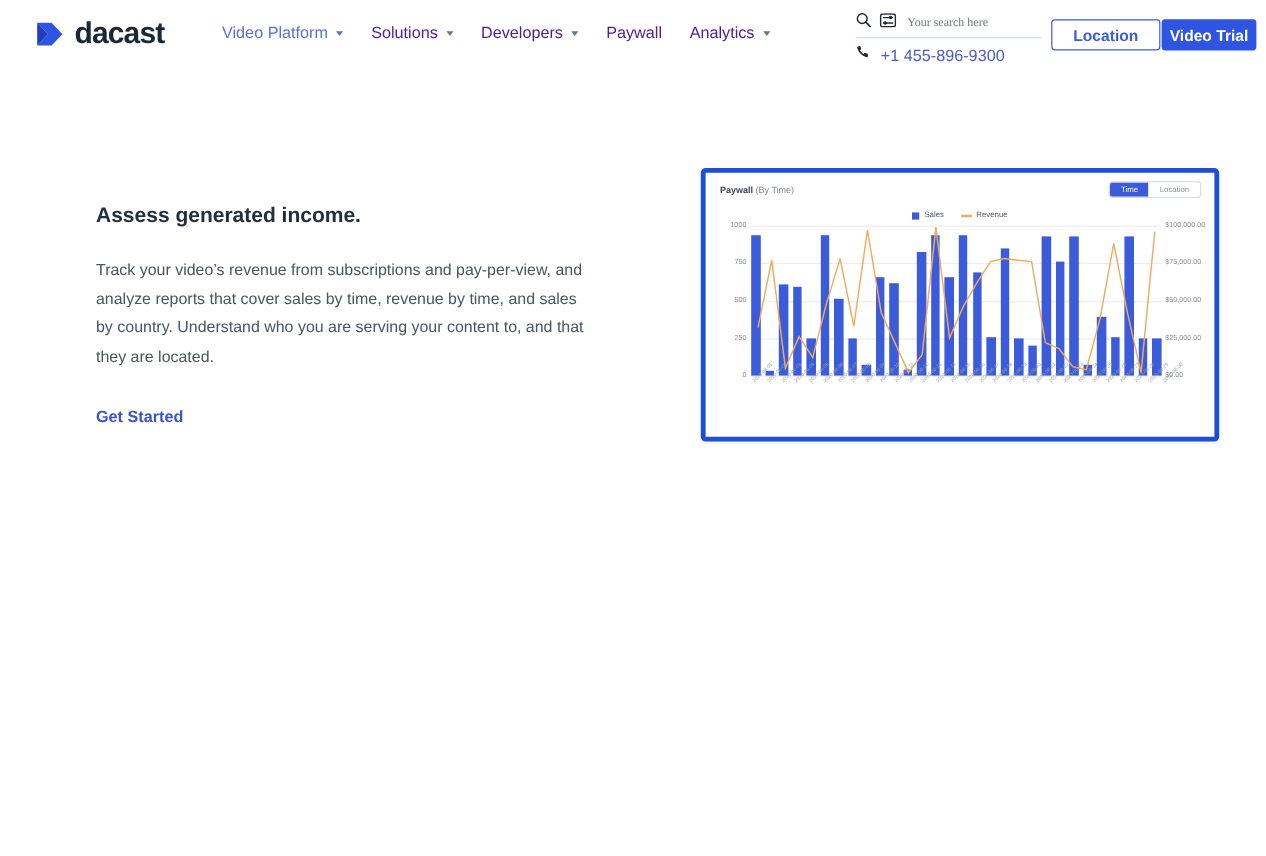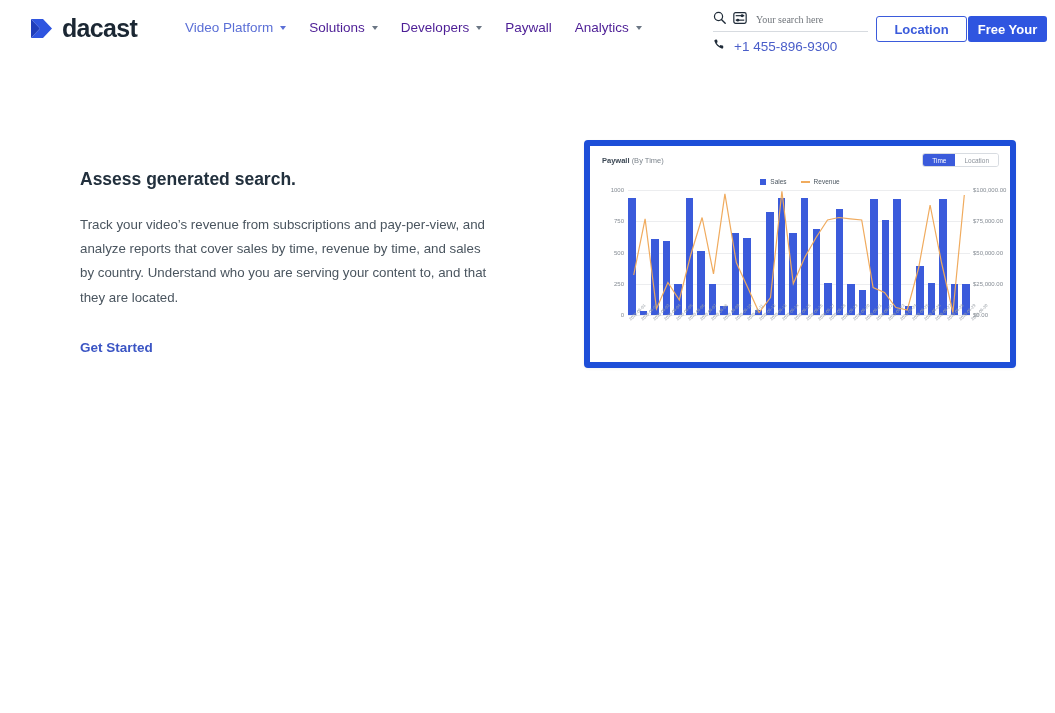--- a/index.html
+++ b/index.html
@@ -100,21 +100,21 @@
   .cta {
     display: inline-block; margin-top: 30px;
     font-size: 13.5px; font-weight: bold; color: #3b55c4;
     text-decoration: none; cursor: pointer;
   }
 
   
   .chart-card {
     position: absolute; left: 584px; top: 82px;
     width: 432px; height: 228px;
-    background: #fff; border: 6px solid #1d4ed8; border-radius: 4px;
+    background: #fff; border: 4px solid #1d4ed8; border-radius: 4px;
     box-shadow: 0 1px 3px rgba(0,0,0,.06);
   }
   .chart-head {
     position: absolute; left: 12px; top: 10px;
     font-size: 7.5px; color: #3b4754;
   }
   .chart-head b { font-weight: bold; }
   .chart-head span { color: #7d858d; }
   .toggle {
     position: absolute; right: 11px; top: 7px;
@@ -238,27 +238,27 @@
   <div class="phone-block">
     <span>
       <svg width="13" height="13" viewBox="0 0 16 16">
         <path d="M3 2.2c-1 0-1.6.9-1.2 1.9 1.5 4.2 4.6 7.4 8.8 8.9 1 .4 2-.2 2-1.2v-1.5c0-.5-.3-.9-.8-1l-2-.5c-.4-.1-.8 0-1 .4l-.5.7C6.6 8.8 5.4 7.6 4.5 6l.7-.5c.3-.2.5-.6.4-1l-.5-2c-.1-.5-.5-.8-1-.8H3z" fill="#1f2b38"></path>
       </svg>
     </span>
     <span class="phone-num">+1 455-896-9300</span>
   </div>
 
   <div class="btn-dash">Location</div>
-  <div class="btn-trial">Free Your</div>
+  <div class="btn-trial">Video Trial</div>
 </div>
 
 <div class="sec1">
 
   <div class="s1-copy">
-    <h2 class="h2">Assess generated search.</h2>
+    <h2 class="h2">Assess generated income.</h2>
     <p class="body-text">Track your video’s revenue from subscriptions and pay-per-view, and analyze reports that cover sales by time, revenue by time, and sales by country. Understand who you are serving your content to, and that they are located.</p>
     <a class="cta">Get Started</a>
   </div>
 
   <div class="chart-card">
     <div class="chart-head">
       <b>Paywall</b>
       <span>(By Time)</span>
     </div>
 

